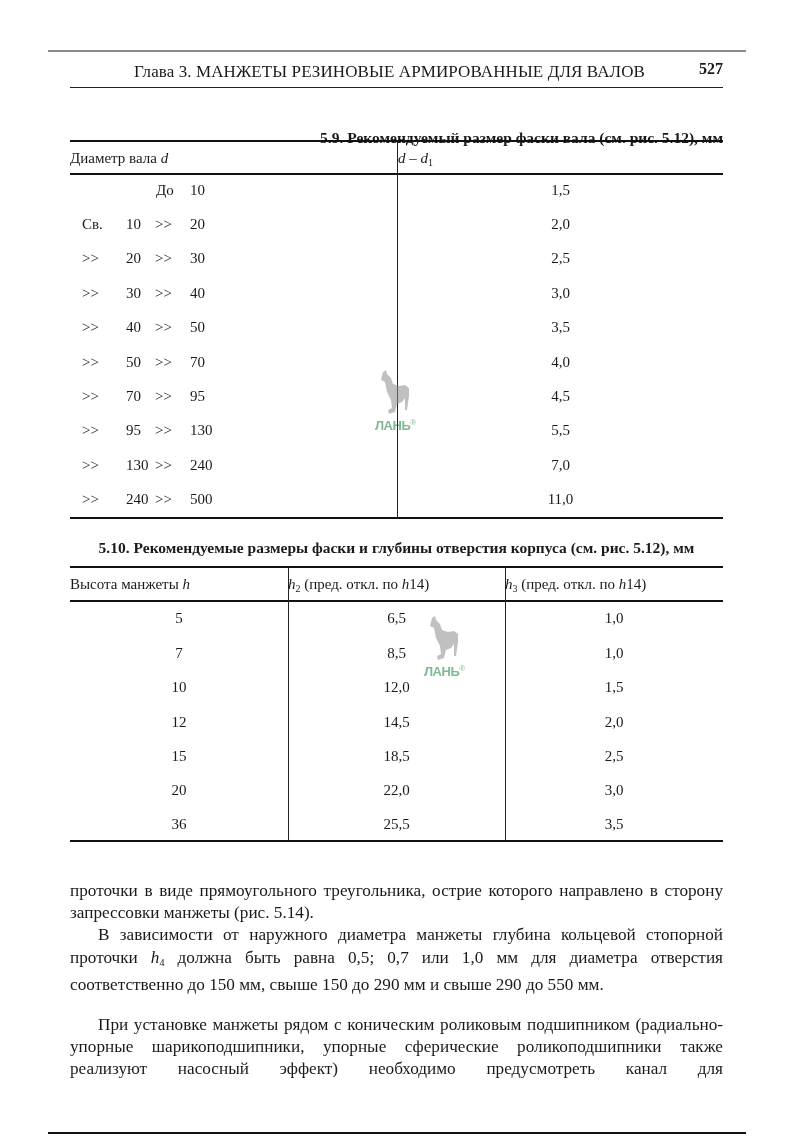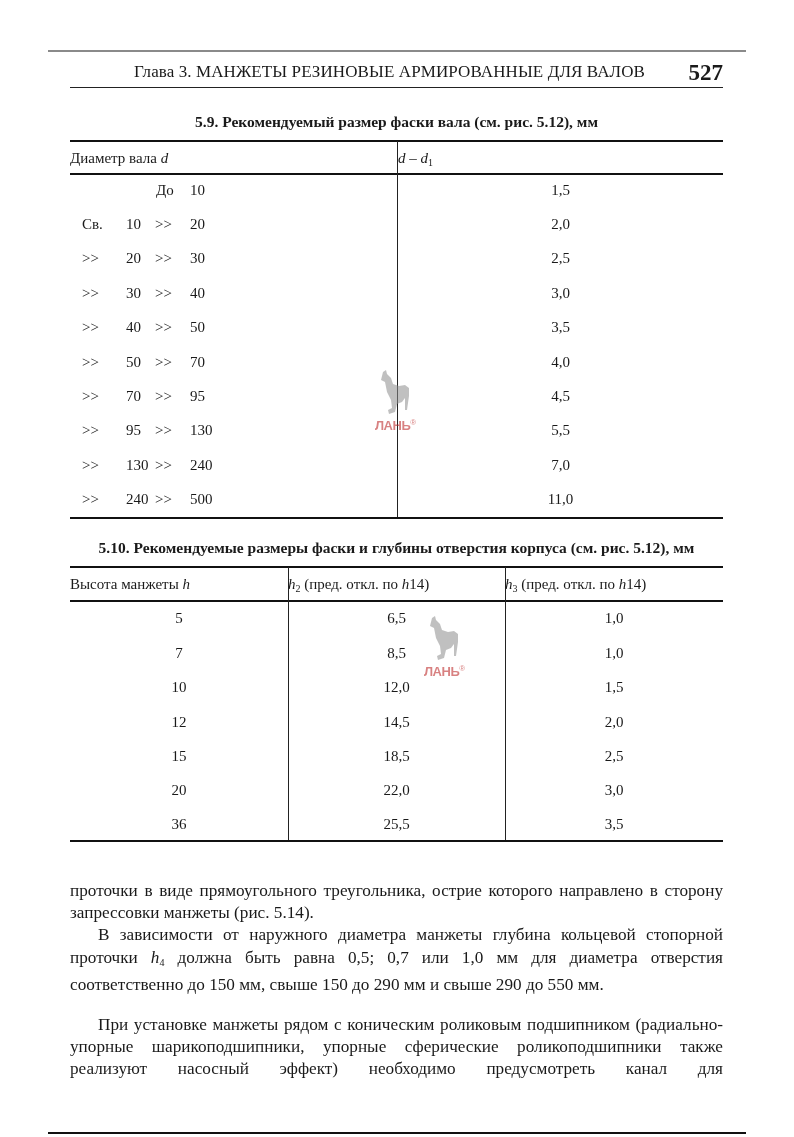--- a/index.html
+++ b/index.html
@@ -4,21 +4,21 @@
 <style>
   html, body { margin: 0; padding: 0; background: #ffffff; }
   body { width: 794px; height: 1137px; position: relative; overflow: hidden;
          font-family: "Liberation Serif", "DejaVu Serif", serif; color: #1a1a1a; }
   .abs { position: absolute; }
 
   
   .top-rule { left: 48px; top: 50px; width: 698px; height: 2px; background: #8a8a8a; }
   .run-header { left: 70px; top: 60px; width: 653px; height: 28px; }
   .run-title { position: absolute; right: 78px; top: 2px; font-size: 17px; letter-spacing: 0.1px; }
-  .page-num { position: absolute; right: 0; top: 0; font-size: 23px; font-weight: bold; }
+  .page-num { position: absolute; right: 0; top: 0; font-size: 16px; font-weight: bold; }
   .head-rule { left: 70px; top: 87px; width: 653px; height: 1px; background: #222; }
 
   
   .caption { left: 70px; width: 653px; text-align: center; font-weight: bold; font-size: 15.5px; }
 
   
   .hline { left: 70px; width: 653px; background: #111; }
   .thick { height: 2px; }
   .vline { width: 1px; background: #222; }
 
@@ -52,33 +52,33 @@
   .body p { margin: 0; }
   .body p.indent { text-indent: 28px; }
   .body p.gap { margin-top: 18px; }
   .body p.last { text-align-last: justify; }
 
   .bottom-rule { left: 48px; top: 1132px; width: 698px; height: 2px; background: #111; }
 
   
   .wm { opacity: 0.55; }
   .wm-text { position: absolute; font-family: "Liberation Sans", "DejaVu Sans", sans-serif;
-             font-weight: bold; font-size: 13px; color: #b91c1c; letter-spacing: -0.5px; }
+             font-weight: bold; font-size: 13px; color: #15803d; letter-spacing: -0.5px; }
 </style>
 </head>
 <body>
 
 <div class="abs top-rule"></div>
 <div class="abs run-header">
   <span class="run-title">Глава 3. МАНЖЕТЫ РЕЗИНОВЫЕ АРМИРОВАННЫЕ ДЛЯ ВАЛОВ</span>
   <span class="page-num">527</span>
 </div>
 <div class="abs head-rule"></div>
 
-<div class="abs caption" style="top:113px;">5.9. Рекомендуемый размер фаски вала (см. рис. 5.12), мм</div>
+<div class="abs caption" style="top:129px;text-align:right;">5.9. Рекомендуемый размер фаски вала (см. рис. 5.12), мм</div>
 <div class="abs hline thick" style="top:140px;"></div>
 <div class="abs cell center t1-head-left">
   <span>Диаметр вала </span><i>d</i>
 </div>
 <div class="abs cell center t1-head-right">
   <i>d</i><span> – </span><i>d</i><sub>1</sub>
 </div>
 <div class="abs hline thick" style="top:173px;"></div>
 <div class="abs vline" style="left:397px; top:141px; height:377px;"></div>
 

